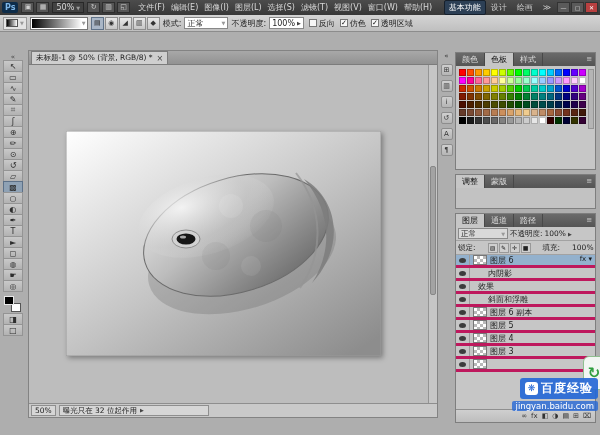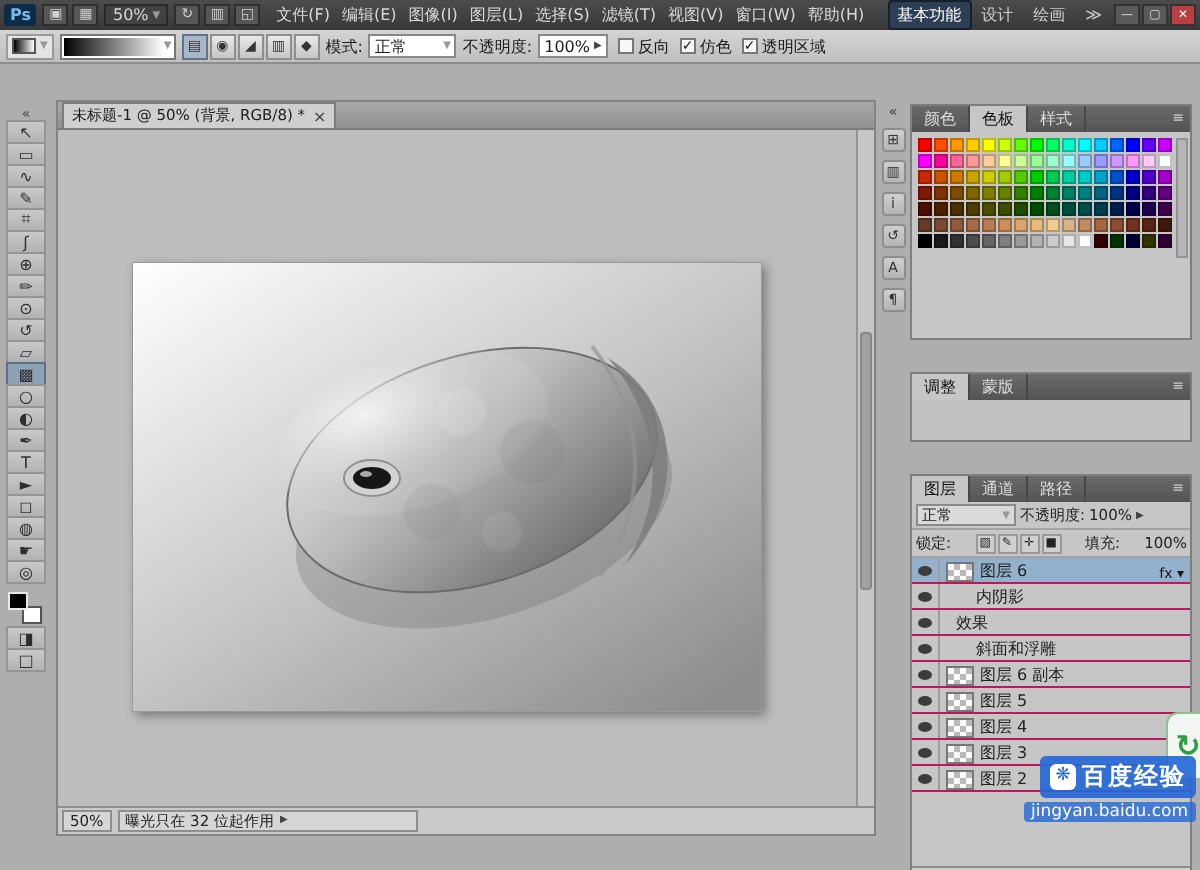--- a/index.html
+++ b/index.html
@@ -59,37 +59,37 @@
   .sb-box{background:#d6d6d6;border:1px solid #8e8e8e;height:11px;line-height:9px;padding:0 3px;display:flex;align-items:center;gap:3px}
   .sb-hint{min-width:150px}
 
   
   .dock{position:absolute;left:440px;top:52px;width:13px;display:flex;flex-direction:column;align-items:center;gap:4px}
   .dock-chevron{font-size:7px;color:#333}
   .dock-icon{width:12px;height:12px;background:linear-gradient(#cfcfcf,#b5b5b5);border:1px solid #8d8d8d;font-size:7px;line-height:10px;text-align:center;color:#333;border-radius:2px}
 
   
   .panels{position:absolute;left:455px;top:52px;width:141px}
-  .pgroup{margin-bottom:16px;border:1px solid #7e7e7e;background:#c6c6c6}
+  .pgroup{margin-bottom:4px;border:1px solid #7e7e7e;background:#c6c6c6}
   .ptabs{height:13px;background:linear-gradient(#6a6a6a,#545454);display:flex;align-items:stretch}
   .ptab{padding:0 6px;font-size:8px;line-height:13px;color:#ddd;border-right:1px solid #484848;white-space:nowrap}
   .ptab.active{background:#c6c6c6;color:#111}
   .pmenu{margin-left:auto;color:#ccc;font-size:7px;line-height:13px;padding:0 3px}
   .swatch-wrap{position:relative;height:103px;padding:3px}
   .swatch-grid{display:grid;grid-template-columns:repeat(16,7px);grid-auto-rows:7px;gap:1px}
   .swatch{border:1px solid rgba(0,0,0,.25)}
   .sw-scroll{position:absolute;right:1px;top:3px;height:60px;width:6px;background:#b5b5b5;border:1px solid #949494}
   .adj-content{height:20px;background:#c2c2c2}
 
   .layers-blend{display:flex;align-items:center;gap:2px;height:14px;padding:0 2px;font-size:7.5px;border-bottom:1px solid #a2a2a2}
   .blend-select{display:flex;justify-content:space-between;align-items:center;width:50px;background:#d9d9d9;border:1px solid #8a8a8a;height:11px;padding:0 2px}
   .layers-lock{display:flex;align-items:center;gap:12px;height:14px;padding:0 2px;font-size:7.5px;border-bottom:1px solid #a2a2a2}
   .lock-icon{width:10px;height:10px;border:1px solid #999;background:#cfcfcf;font-size:6px;line-height:8px;text-align:center}
   .layer-list{height:154px;overflow:hidden;background:#c6c6c6}
-  .lrow{display:flex;align-items:flex-end;height:13px;border-bottom:1px solid #be185d;font-size:8px;background:#c6c6c6}
+  .lrow{display:flex;align-items:flex-start;height:13px;border-bottom:3px solid #be185d;font-size:8px;background:#c6c6c6}
   .lrow.sel{background:#93b1cd}
   .eyecell{width:14px;align-self:stretch;border-right:1px solid #9c9c9c;display:flex;align-items:center;justify-content:center;flex:0 0 auto}
   .eyedot{width:7px;height:5px;background:#3c3c3c;border-radius:50%}
   .thumb{width:14px;height:10px;margin:0 3px;border:1px solid #777;flex:0 0 auto;background-color:#fff;background-image:linear-gradient(45deg,#b9b9b9 25%,transparent 25%,transparent 75%,#b9b9b9 75%),linear-gradient(45deg,#b9b9b9 25%,transparent 25%,transparent 75%,#b9b9b9 75%);background-size:6px 6px;background-position:0 0,3px 3px}
   .indent1{width:8px;flex:0 0 auto}
   .indent2{width:18px;flex:0 0 auto}
   .lname{flex:1;white-space:nowrap;overflow:hidden}
   .fxb{font-size:7px;color:#1a1a1a;padding:0 3px;flex:0 0 auto}
   .layers-bottom{height:13px;border-top:1px solid #8f8f8f;background:linear-gradient(#cfcfcf,#bdbdbd);display:flex;align-items:center;justify-content:flex-end;gap:4px;padding:0 4px}
   .lb-icon{font-size:7px;color:#333;line-height:11px}
@@ -563,21 +563,20 @@
               <span class="eyedot"></span>
             </div>
             <span class="thumb"></span>
             <span class="lname">图层 3</span>
           </div>
           <div class="lrow">
             <div class="eyecell">
               <span class="eyedot"></span>
             </div>
             <span class="thumb"></span>
-            <span class="lname">图层 2</span>
           </div>
         </div>
       <div class="layers-bottom">
           <span class="lb-icon">∞</span>
           <span class="lb-icon">fx</span>
           <span class="lb-icon">◧</span>
           <span class="lb-icon">◑</span>
           <span class="lb-icon">▤</span>
           <span class="lb-icon">⊞</span>
           <span class="lb-icon">⌧</span>

